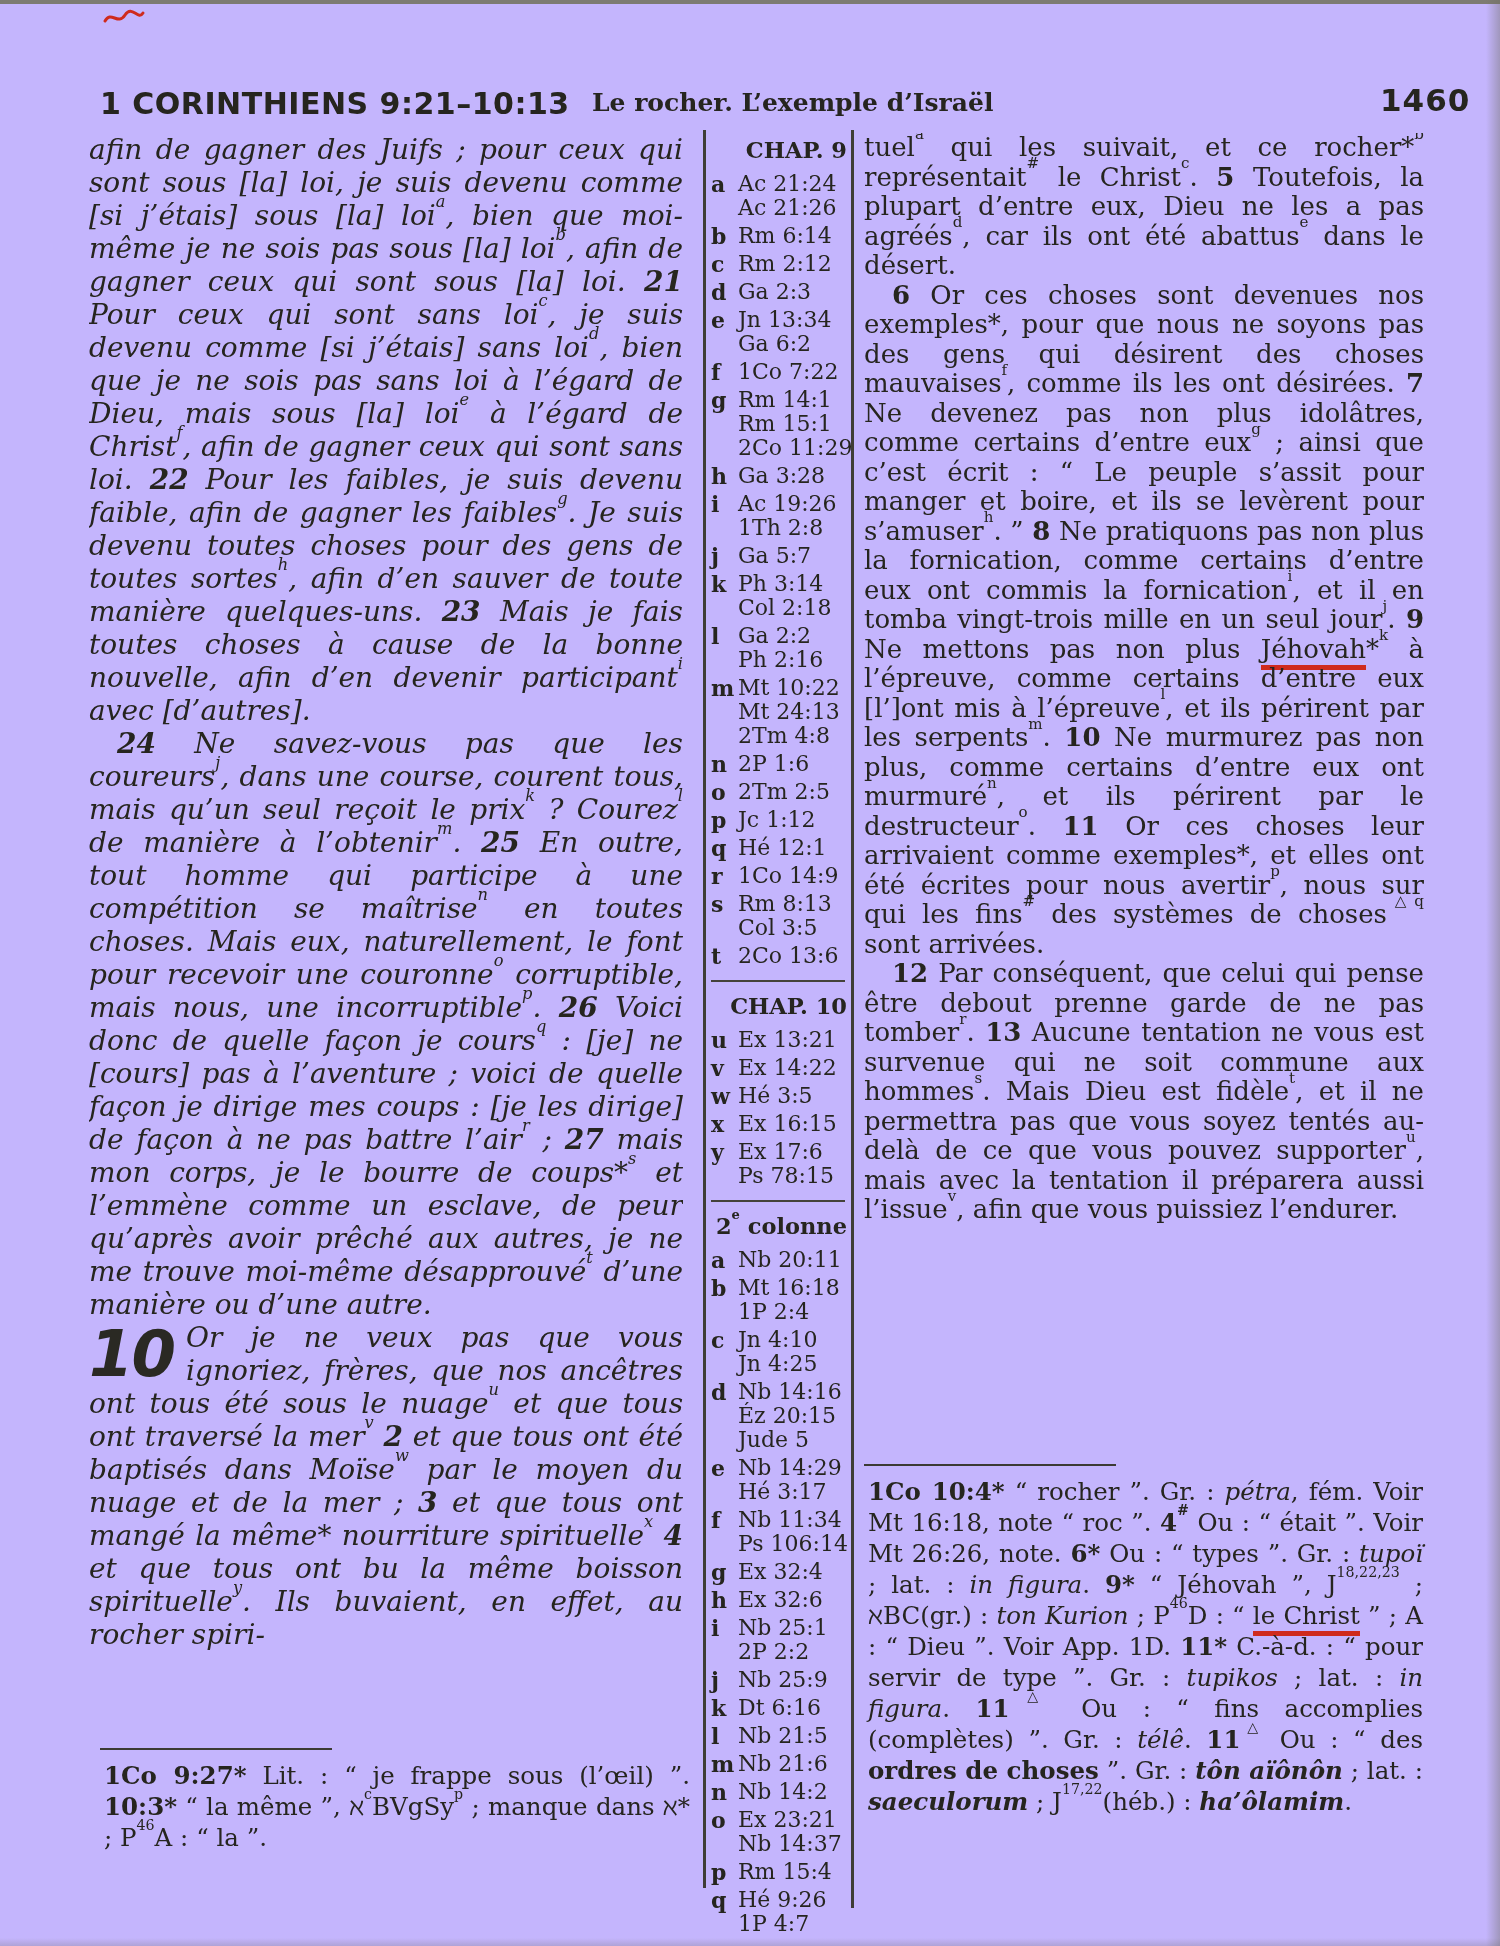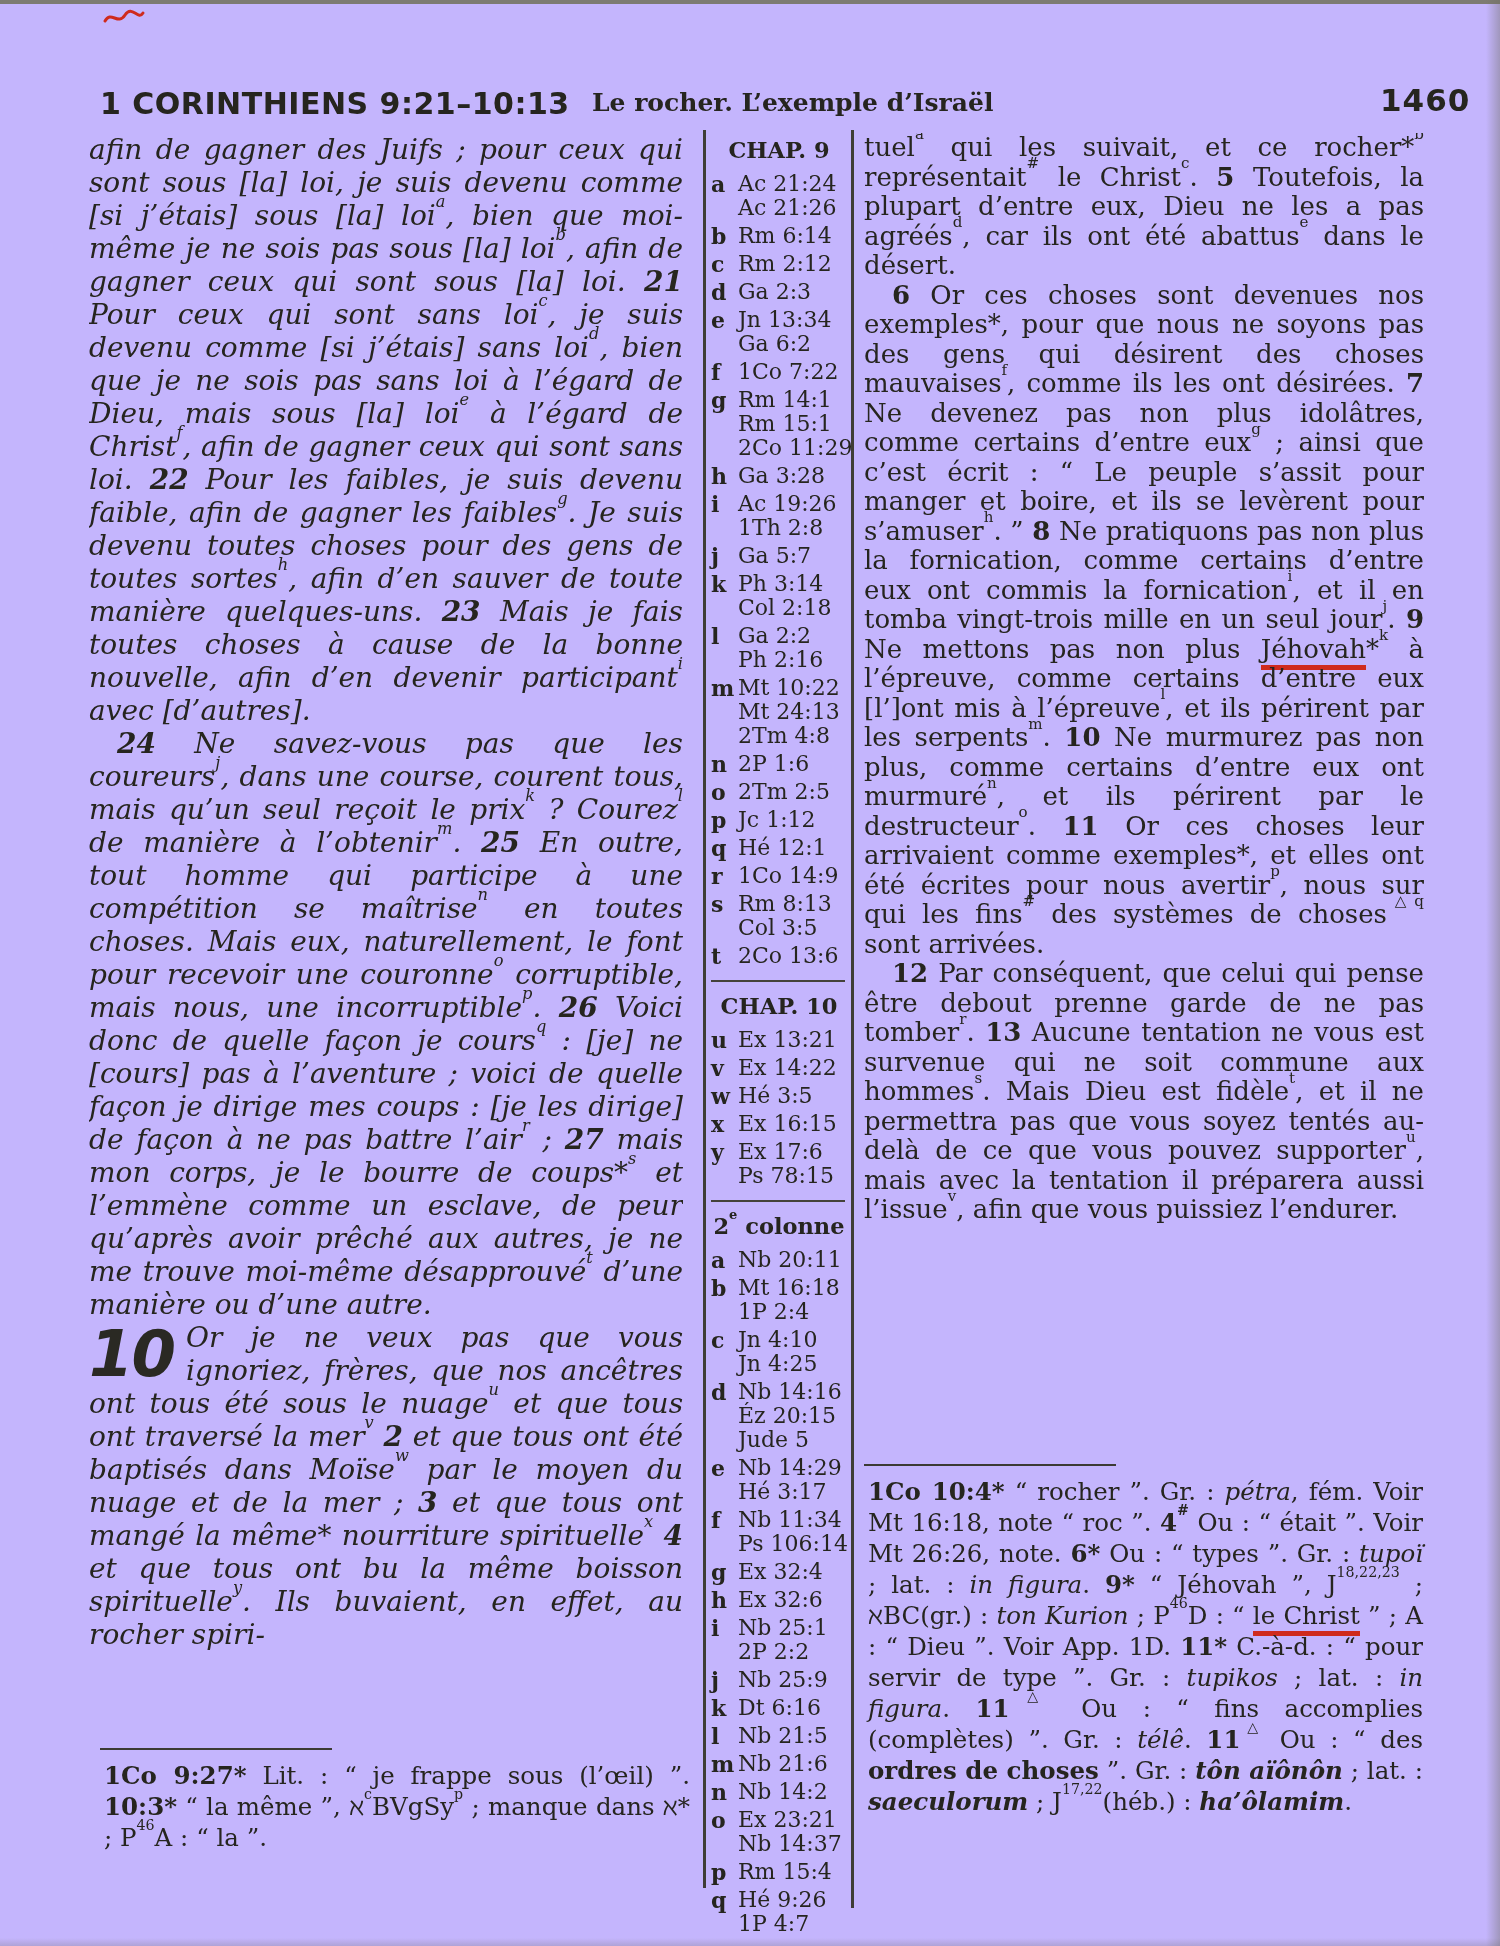--- a/index.html
+++ b/index.html
@@ -35,21 +35,21 @@
   .indent{text-indent:28px;}
   sup{font-size:.58em;line-height:0;position:relative;top:-.5em;letter-spacing:0;}
   .dropcap{
     float:left;font-family:"DejaVu Sans",sans-serif;font-weight:bold;
     font-size:64px;line-height:56px;margin:5px 12px 0 0;letter-spacing:-2px;color:#2a2923;
   }
 
   
   .col-ref{position:absolute;left:711px;top:138px;width:136px;
     font-size:22px;line-height:24px;}
-  .ref-title{font-weight:bold;text-align:center;font-size:22.5px;margin:0 0 10px;}
+  .ref-title{font-weight:bold;text-align:right;font-size:22.5px;margin:0 0 10px;}
   .ref-hr{border:0;border-top:2px solid #44423b;margin:12px 2px 12px 0;}
   .ref-group{margin-bottom:4px;}
   .ref-row{display:flex;}
   .ref-letter{flex:none;width:27px;font-weight:bold;}
   .ref-val{flex:1;white-space:nowrap;}
 
   
   .fn-left{position:absolute;left:100px;top:1748px;width:594px;}
   .fn-right{position:absolute;left:864px;top:1458px;width:563px;}
   .fn-rule{width:232px;border-top:2px solid #3c3a33;margin:0 0 10px;}

